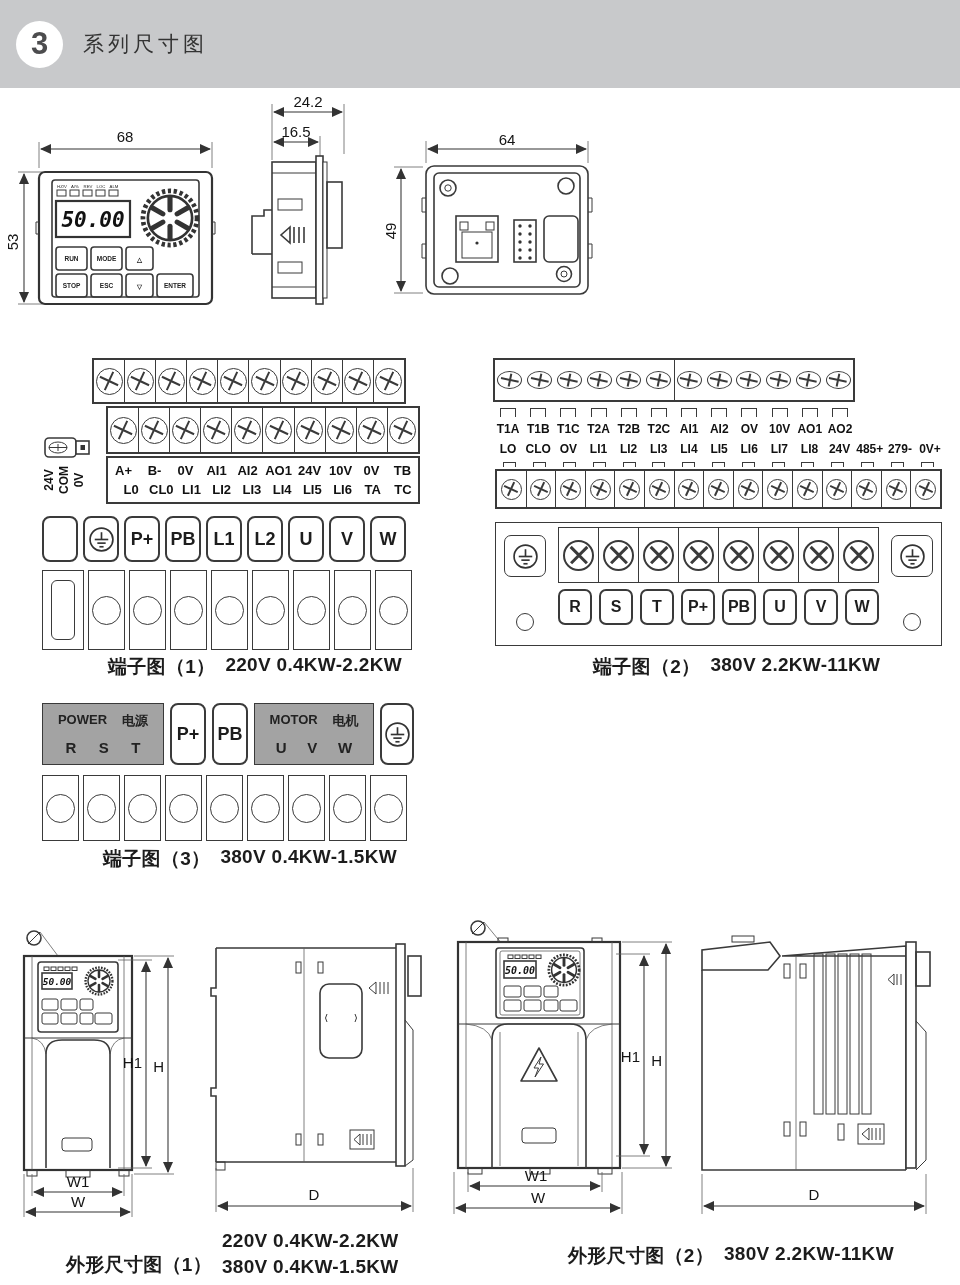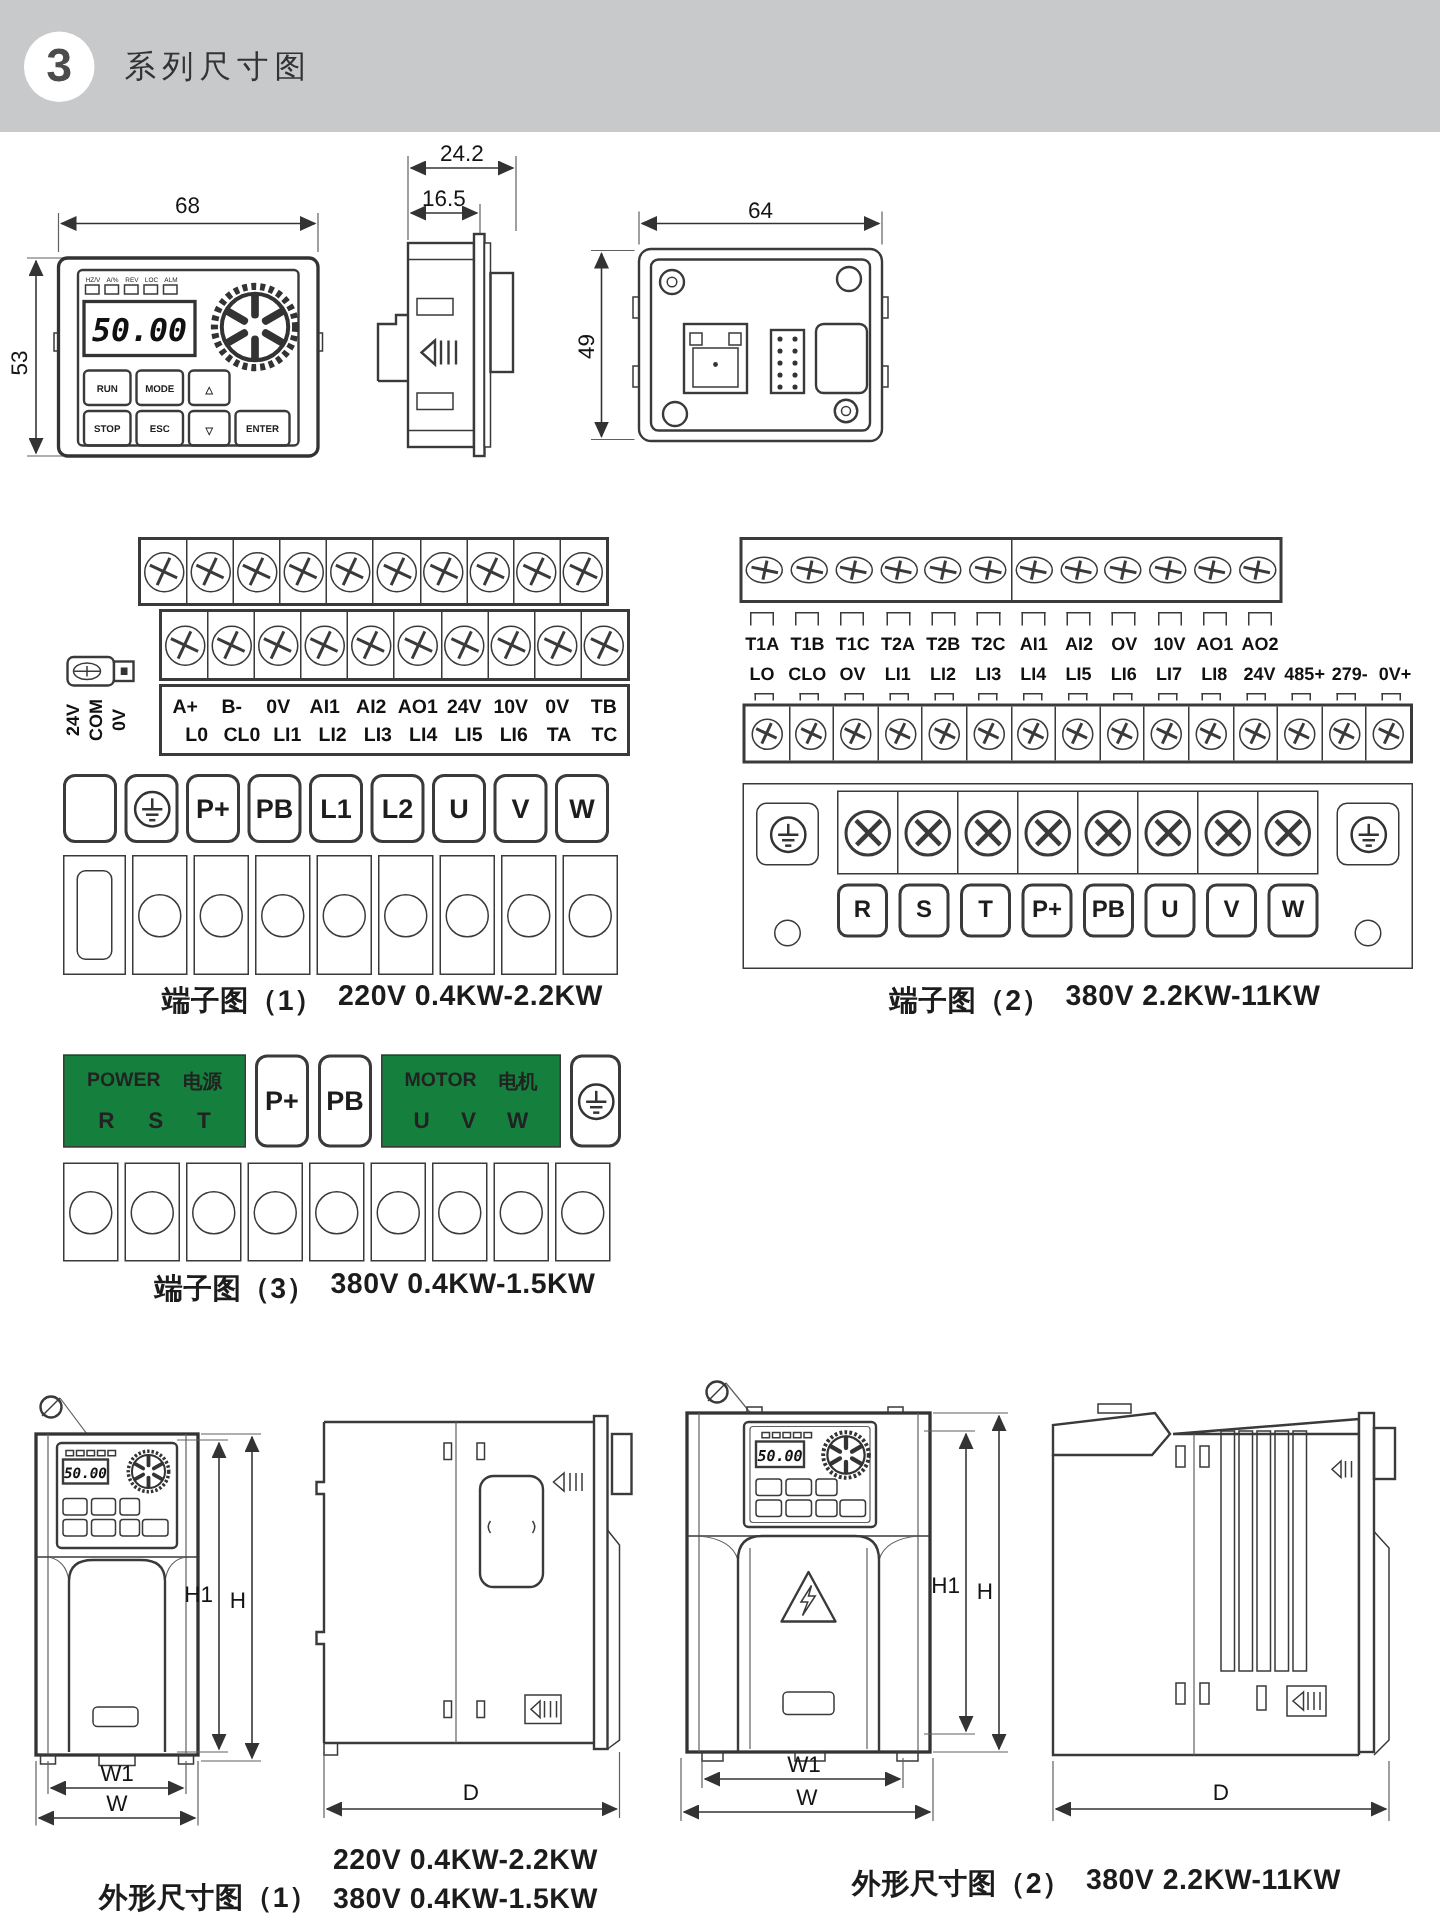--- a/index.html
+++ b/index.html
@@ -38,21 +38,21 @@
   .hole{width:29px;height:29px;border:1.6px solid var(--ln);border-radius:50%}
   .slotrect{width:24px;height:60px;border:1.6px solid var(--ln);border-radius:6px}
   .clampr{display:flex}
   .clampr>div{flex:1;display:flex;justify-content:center}
   .clamp{width:16px;height:9px;border:1.6px solid var(--ln);border-bottom:0}
   .dashr{display:flex}
   .dashr>div{flex:1;display:flex;justify-content:center}
   .dash{width:13px;height:5px;border:1.2px solid var(--ln);border-bottom:0}
   .gsq{position:absolute;width:42px;height:42px;border:1.8px solid var(--ln);border-radius:7px;display:flex;align-items:center;justify-content:center;background:#fff}
   .ghole{position:absolute;width:18px;height:18px;border:1.5px solid var(--ln);border-radius:50%}
-  .t3group{border:1.8px solid var(--ln);height:62px;display:flex;flex-direction:column;justify-content:space-evenly;background:#15803d}
+  .t3group{border:1.8px solid var(--ln);height:62px;display:flex;flex-direction:column;justify-content:space-evenly;background:#a3a3a3}
   .t3hdr{display:flex;justify-content:space-evenly;font-size:13px;font-weight:bold;color:#222}
   .t3letters{display:flex;justify-content:space-evenly;font-size:15px;font-weight:bold;color:#222}
   .cap{position:absolute;display:flex;gap:10px;font-size:19px;color:#1c1c1c;font-weight:700;letter-spacing:.3px}
   .note{position:absolute;font-size:17.5px;color:#161616}
   
   svg{overflow:visible}
   .s1{stroke:var(--ln);stroke-width:1;fill:none}
   .s15{stroke:var(--ln);stroke-width:1.6;fill:none}
   .s2{stroke:#333;stroke-width:2.2;fill:none}
   .f{fill:#fff}

